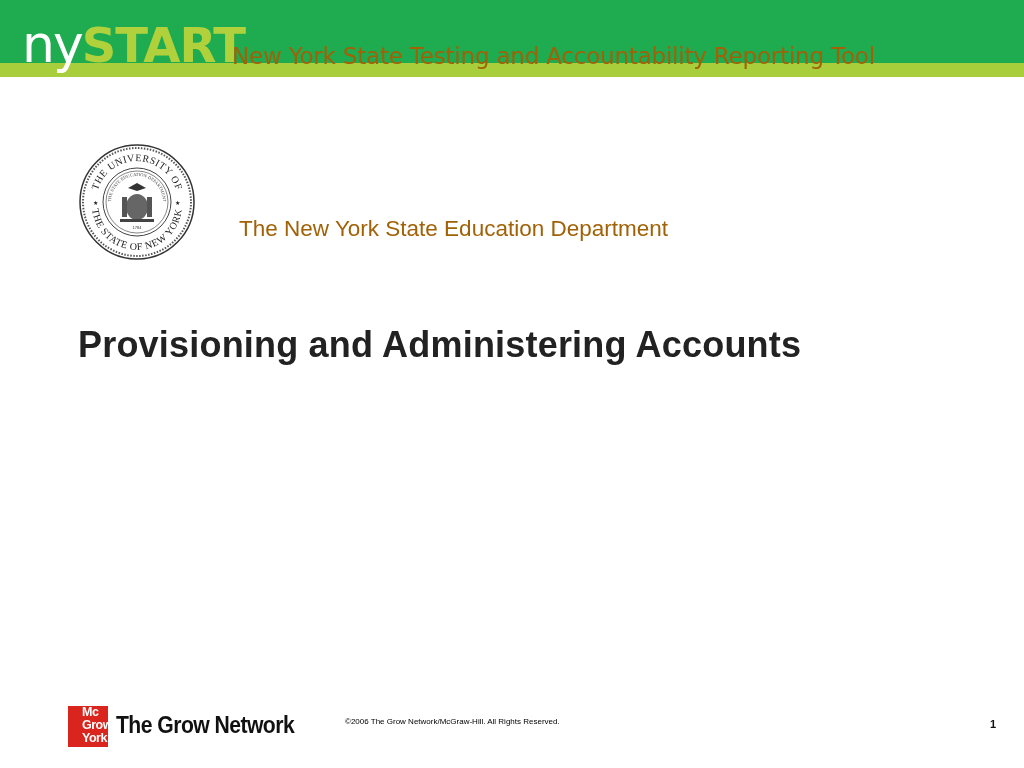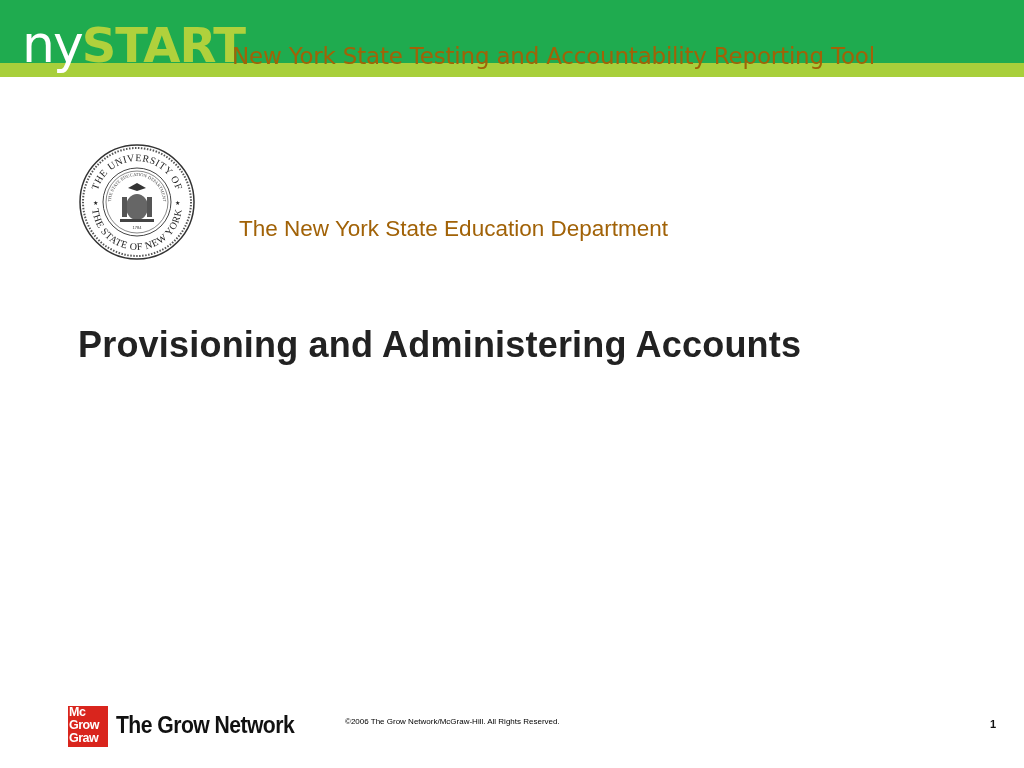--- a/index.html
+++ b/index.html
@@ -11,21 +11,21 @@
     .header .lime { position: absolute; left: 0; top: 63px; width: 1024px; height: 14px; background: #a8cf3b; }
     .logo { position: absolute; left: 22px; top: 14px; height: 60px; white-space: nowrap; }
     .logo .ny { font-family: "DejaVu Sans", sans-serif; font-size: 52px; color: #ffffff; font-weight: normal; letter-spacing: -2px; line-height: 60px; vertical-align: baseline; }
     .logo .start { font-family: "DejaVu Sans", sans-serif; font-size: 48px; color: #b0d13c; font-weight: bold; letter-spacing: -1px; line-height: 60px; vertical-align: baseline; }
     .tagline { position: absolute; left: 232px; top: 43px; font-family: "DejaVu Sans", sans-serif; font-size: 23px; color: #a16207; white-space: nowrap; letter-spacing: -0.2px; }
 
     .seal { position: absolute; left: 78px; top: 143px; width: 118px; height: 118px; }
     .dept { position: absolute; left: 239px; top: 216px; font-size: 22.5px; color: #a16207; white-space: nowrap; }
     .title { position: absolute; left: 78px; top: 324px; font-size: 36px; font-weight: bold; color: #222; white-space: nowrap; letter-spacing: 0.2px; }
 
-    .mh-logo { position: absolute; left: 68px; top: 706px; width: 40px; height: 41px; background: #d9251d; color: #fff; font-weight: bold; font-size: 12.5px; line-height: 13px; padding-left: 1px; letter-spacing: -0.5px; }
+    .mh-logo { position: absolute; left: 68px; top: 706px; width: 40px; height: 41px; background: #d9251d; color: #fff; font-weight: bold; font-size: 12.5px; line-height: 13px; padding-left: 14px; letter-spacing: -0.5px; }
     .grow { position: absolute; left: 116px; top: 712px; font-size: 23px; font-weight: bold; color: #111; white-space: nowrap; letter-spacing: -0.6px; transform: scaleX(0.92); transform-origin: left; }
     .copy { position: absolute; left: 333px; top: 716px; font-size: 8px; color: #000; line-height: 11px; white-space: nowrap; margin-left: 12px; }
     .page-num { position: absolute; left: 990px; top: 718px; font-size: 11px; font-weight: bold; color: #111; }
   </style>
 </head>
 <body>
 
 <div class="header">
   <div class="green"></div>
   <div class="lime"></div>
@@ -65,21 +65,21 @@
     <text x="59" y="86" font-size="4" text-anchor="middle" fill="#333">1784</text>
   </svg>
 </div>
 
 <div class="dept">The New York State Education Department</div>
 <div class="title">Provisioning and Administering Accounts</div>
 
 <div class="mh-logo">
   <div>Mc</div>
   <div>Grow</div>
-  <div>Graw</div>
+  <div>York</div>
 </div>
 <div class="grow">The Grow Network</div>
 
 <div class="copy">
   <div>©2006 The Grow Network/McGraw-Hill. All Rights Reserved.</div>
 </div>
 
 <div class="page-num">1</div>
 
 </body></html>

